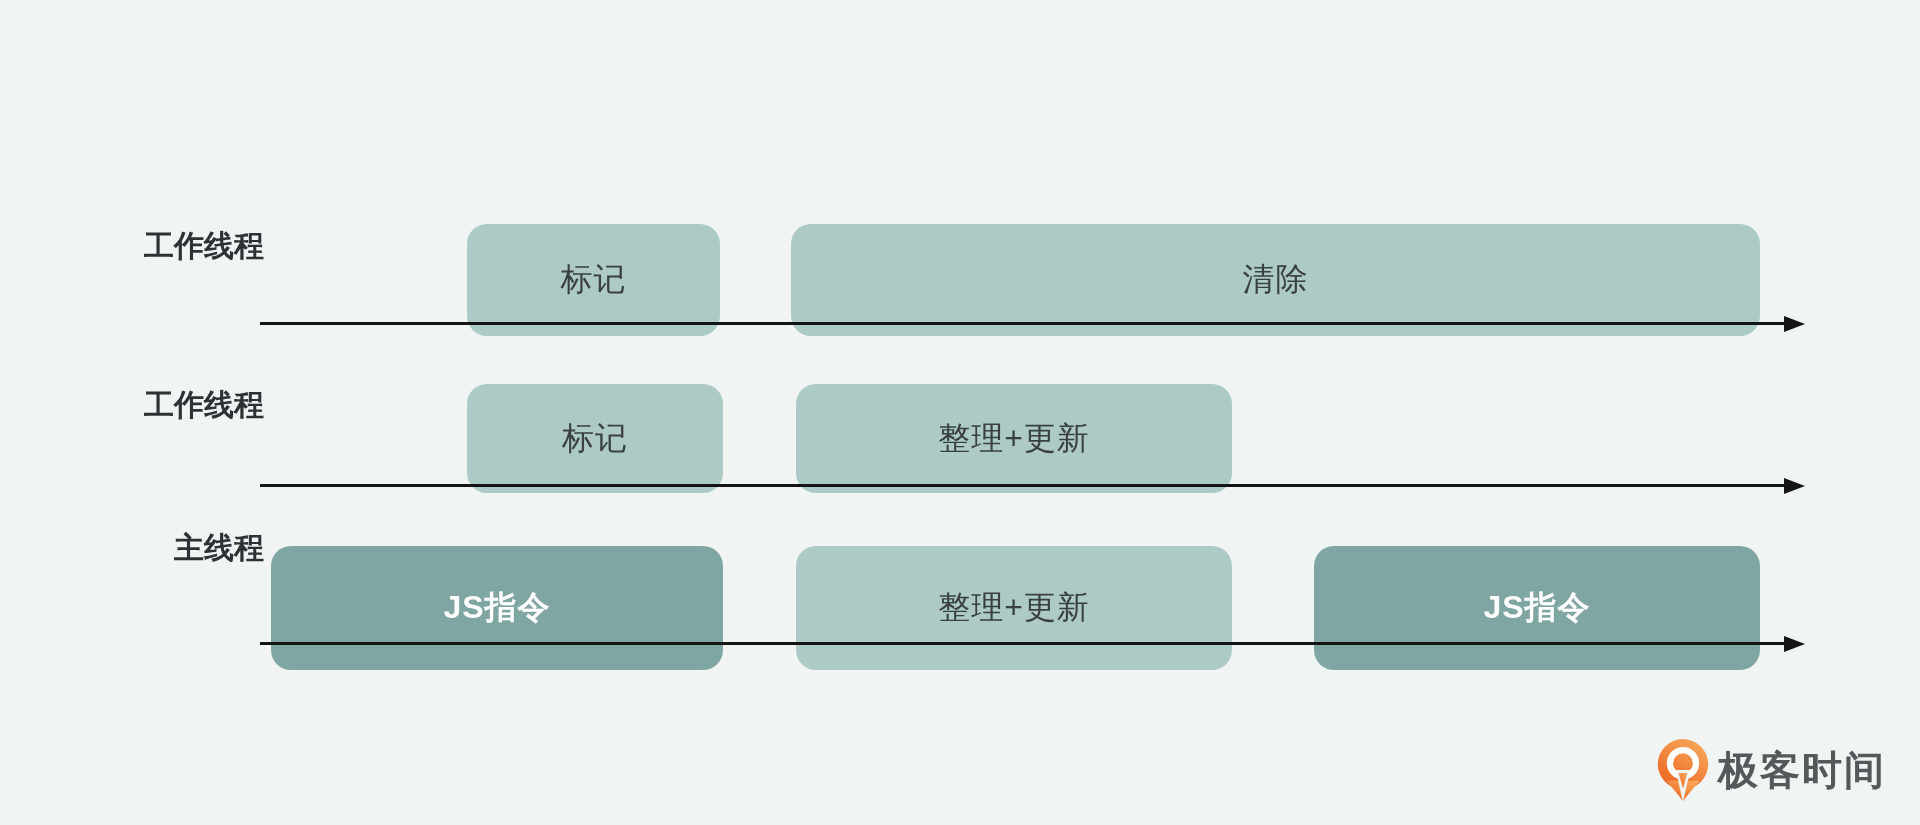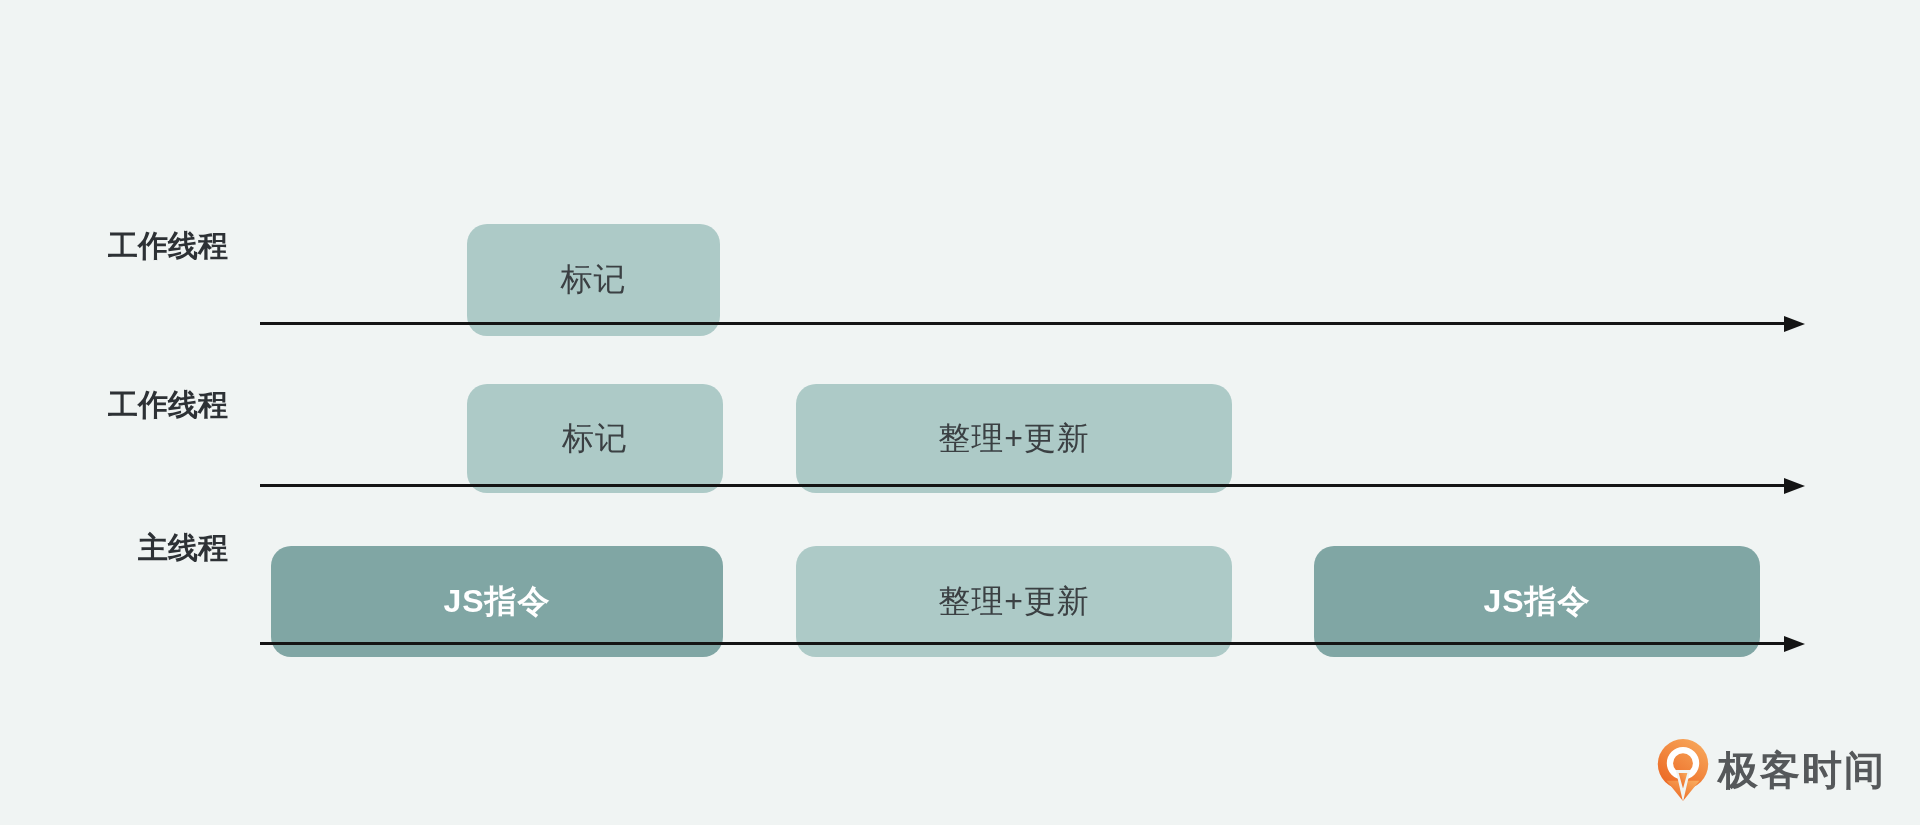--- a/index.html
+++ b/index.html
@@ -1,38 +1,38 @@
 <!DOCTYPE html>
 <html><head>
 <meta charset="utf-8">
 <style>
   html,body{margin:0;padding:0;}
   body{background:#f0f4f3;font-family:"Liberation Sans","DejaVu Sans",sans-serif;}
   .canvas{position:relative;width:1920px;height:825px;background:#f0f4f3;overflow:hidden;}
 
   .row-label{
     position:absolute;left:0;width:228px;text-align:right;
-    font-size:30px;font-weight:bold;color:#2d3135;line-height:36px;
+    font-size:30px;font-weight:bold;color:#2d3135;line-height:36px;padding-left:36px;
   }
   .lbl-r1{top:228px;}
   .lbl-r2{top:387px;}
   .lbl-r3{top:530px;}
 
   .block{
     position:absolute;border-radius:20px;
     display:flex;align-items:center;justify-content:center;
     font-size:32px;color:#3b4043;background:#adcac7;
     letter-spacing:1px;
     margin-top:34px;
   }
   .block.dark{background:#80a6a4;color:#ffffff;font-weight:bold;}
 
   .r1{top:190px;height:112px;}
   .r2{top:350px;height:109px;}
-  .r3{top:512px;height:111px;}
+  .r3{top:512px;height:124px;}
 
   .r1b1{left:467px;width:253px;}
   .r1b2{left:791px;width:969px;}
   .r2b1{left:467px;width:256px;}
   .r2b2{left:796px;width:436px;}
   .r3b1{left:271px;width:452px;}
   .r3b2{left:796px;width:436px;}
   .r3b3{left:1314px;width:446px;}
 
   .arrow{
@@ -59,20 +59,21 @@
     letter-spacing:2px;white-space:nowrap;line-height:64px;
   }
 </style>
 </head>
 <body>
 
 <div class="canvas">
 
   <div class="row-label lbl-r1">工作线程</div>
   <div class="block r1 r1b1">标记</div>
+  <div class="block r1 r1b2">清除</div>
   <div class="arrow a1">
     <span class="head"></span>
   </div>
 
   <div class="row-label lbl-r2">工作线程</div>
   <div class="block r2 r2b1">标记</div>
   <div class="block r2 r2b2">整理+更新</div>
   <div class="arrow a2">
     <span class="head"></span>
   </div>

